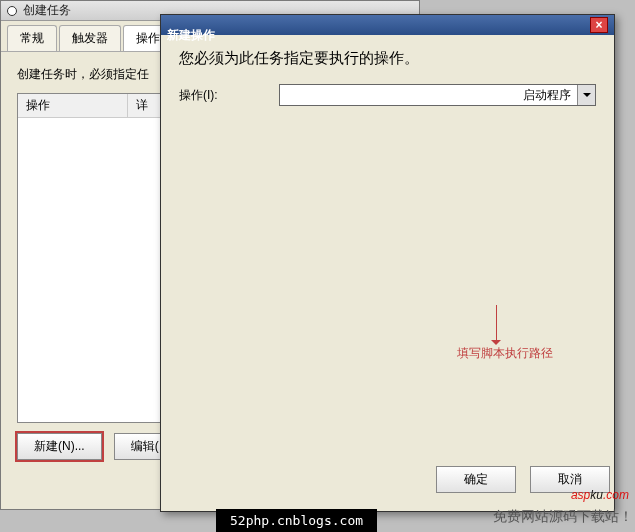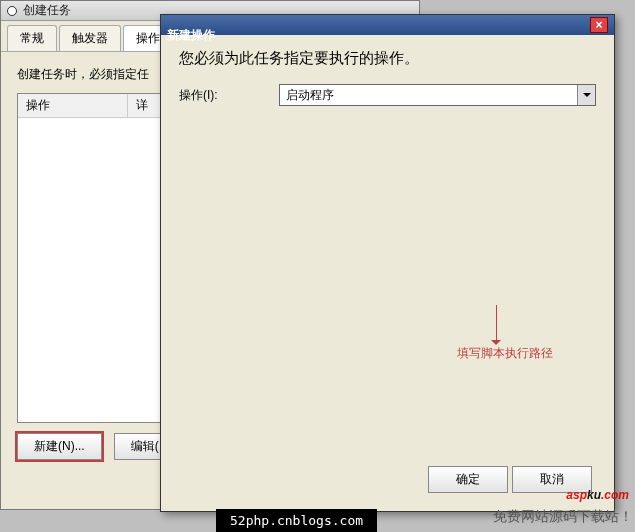--- a/index.html
+++ b/index.html
@@ -25,46 +25,46 @@
 
 .front-win { position: absolute; left: 160px; top: 14px; width: 455px; height: 498px; background: #ece9d8; border: 1px solid #333; box-shadow: 3px 3px 8px rgba(0,0,0,.4); }
 .front-title { height: 20px; background: linear-gradient(#4a6ea9,#2a4d87); color: #fff; display: flex; align-items: center; justify-content: space-between; padding: 0 6px; }
 .front-title-text { font-weight: bold; margin-top: 21px; }
 .close-x { width: 18px; height: 16px; background: #d44; color: #fff; display: flex; align-items: center; justify-content: center; border: 1px solid #800; font-weight: bold; cursor: pointer; }
 .front-body { padding: 14px 18px; }
 .prompt { margin-bottom: 16px; font-size: 15px; }
 .row { display: flex; align-items: center; margin-bottom: 28px; }
 .row-label { width: 100px; }
 .combo { flex: 1; display: flex; border: 1px solid #666; background: #fff; height: 22px; }
-.combo-text { flex: 1; padding: 2px 6px; }
+.combo-text { flex: 1; padding: 2px 6px; text-align: right; }
 .combo-arrow { width: 18px; background: #e0e0e0; border-left: 1px solid #888; display: flex; align-items: center; justify-content: center; }
 .combo-arrow::after { content: ""; border: 4px solid transparent; border-top-color: #000; margin-top: 3px; }
 
 .fieldset { border: 1px solid #bbb; padding: 14px 12px 20px; margin-top: 4px; position: relative; }
 .fieldset-legend { position: absolute; top: -8px; left: 10px; background: #ece9d8; padding: 0 4px; }
 
 .group-red { border: 1px solid #c04040; padding: 8px 8px 10px; margin-bottom: 12px; }
 .label-above { margin-bottom: 4px; }
 .hrow { display: flex; gap: 8px; }
 .textbox { flex: 1; border: 1px solid #666; background: #fff; height: 22px; padding: 2px 6px; }
 .browse-btn { width: 72px; }
 .red-box { border: 1px solid #c04040 !important; }
 .right-input { width: 152px; margin-left: auto; }
 
 .arrow-down { color: #c04040; position: absolute; left: 330px; top: 290px; pointer-events: none; }
 .arrow-line { width: 1px; height: 36px; background: #c04040; margin: 0 auto; }
 .arrow-head { width: 0; height: 0; border: 5px solid transparent; border-top-color: #c04040; margin: -1px auto 0; }
 .hint-text { color: #c04040; position: absolute; left: 296px; top: 330px; }
 
-.front-buttons { position: absolute; right: 22px; bottom: 18px; display: flex; gap: 4px; }
+.front-buttons { position: absolute; right: 4px; bottom: 18px; display: flex; gap: 14px; }
 .front-buttons .btn { width: 80px; text-align: center; }
 
 
 .blog-bar { position: absolute; left: 216px; bottom: 0; background: #000; color: #fff; padding: 4px 14px; font-family: monospace; font-size: 13px; }
-.watermark1 { position: absolute; right: 6px; bottom: 26px; color: #d00; font-size: 26px; font-weight: bold; font-style: italic; opacity: .9; }
+.watermark1 { position: absolute; right: 6px; bottom: 26px; color: #d00; font-size: 26px; font-weight: normal; font-style: italic; opacity: .9; }
 .watermark1 span.k { color: #000; }
 .watermark2 { position: absolute; right: 2px; bottom: 6px; color: #555; font-size: 14px; }
 </style>
 </head>
 <body>
 
 <div class="back-win">
   <div class="back-title">
     <div class="back-title-icon"></div>
     <span class="back-title-text">创建任务</span>

